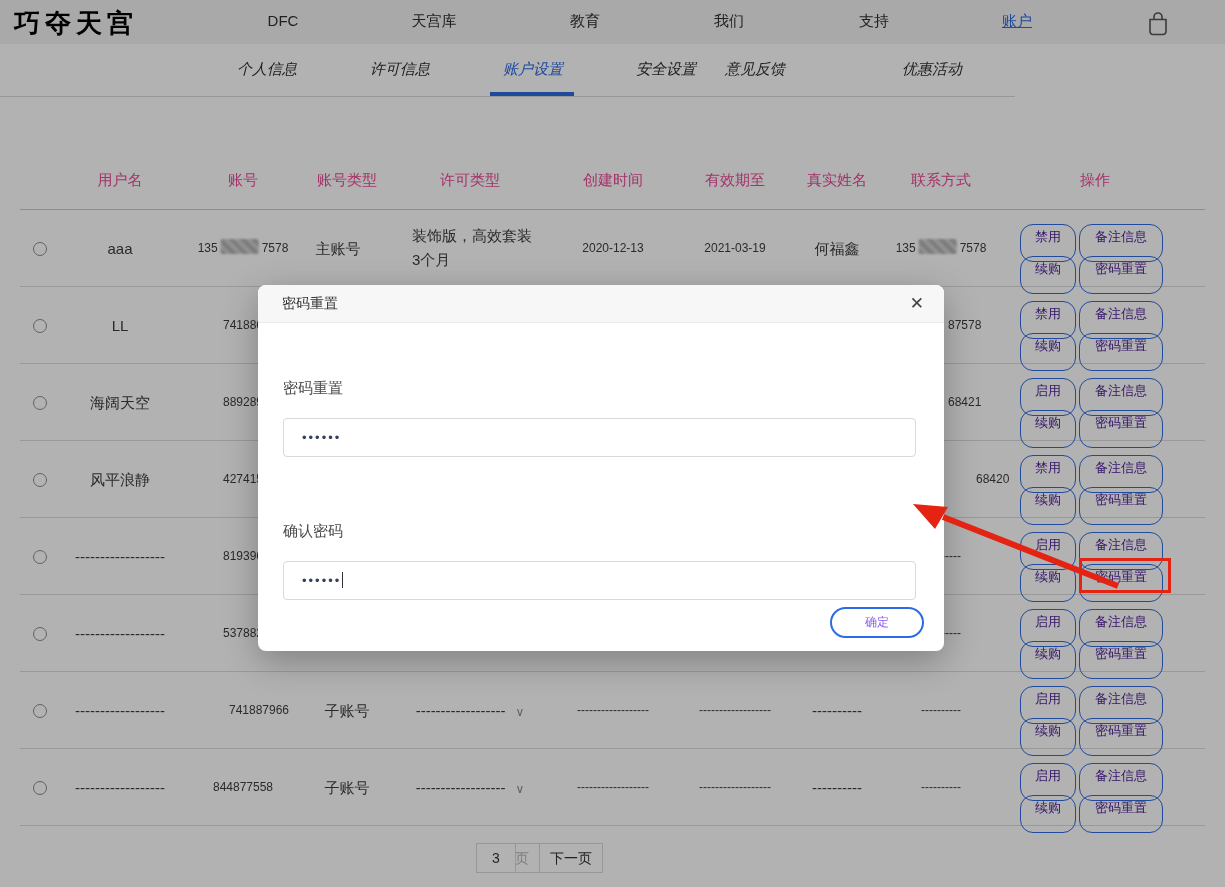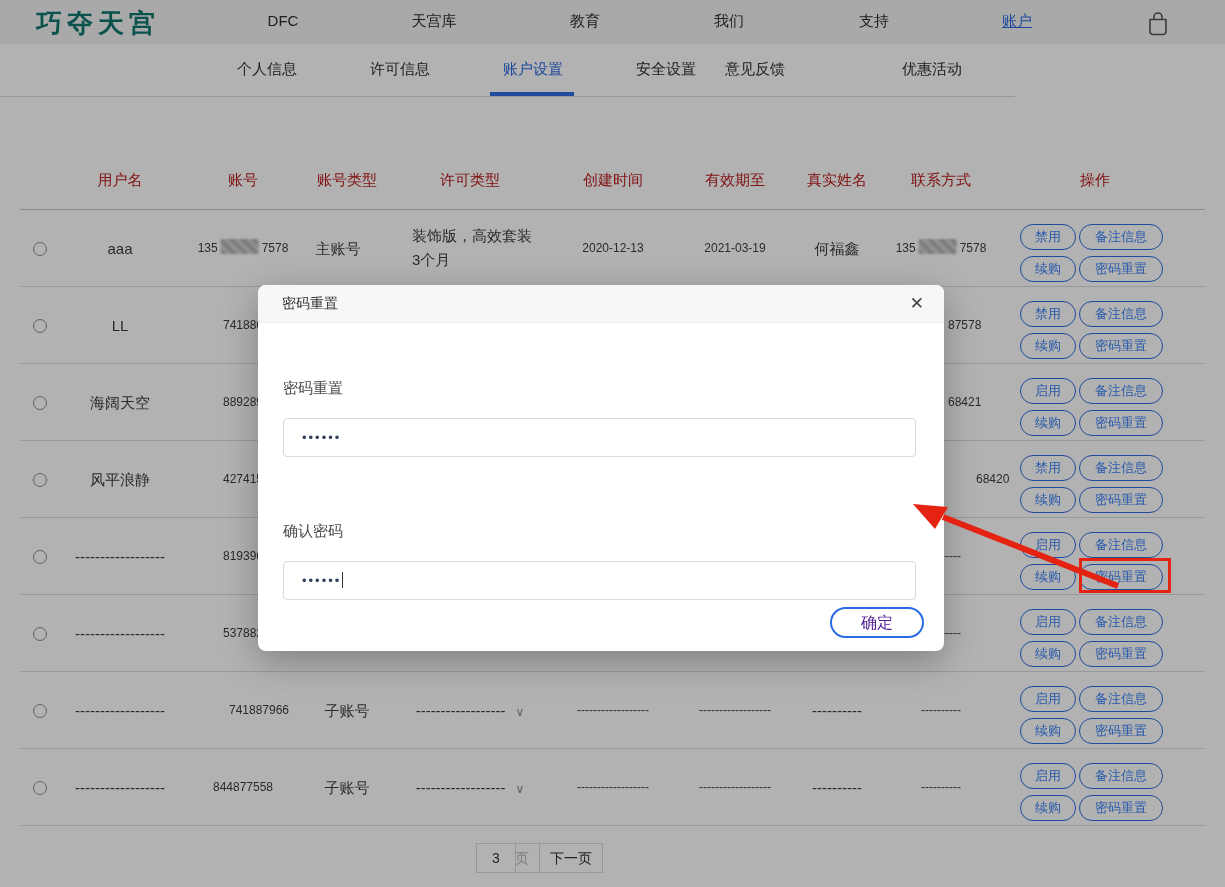--- a/index.html
+++ b/index.html
@@ -1,45 +1,45 @@
 <!DOCTYPE html>
 <html><head>
 <meta charset="utf-8">
 <style>
   html,body{margin:0;padding:0;width:1225px;height:887px;overflow:hidden;
     font-family:"Liberation Sans","DejaVu Sans",sans-serif;background:#fff;}
   .page{position:absolute;inset:0;background:#fff;}
 
   
   .topbar{position:absolute;left:0;top:0;width:1225px;height:44px;background:#f3f3f3;}
-  .logo{position:absolute;left:36px;top:6px;font-size:26px;font-weight:700;color:#0f766e;letter-spacing:5px;font-family:Liberation Serif, serif;}
+  .logo{position:absolute;left:14px;top:6px;font-size:26px;font-weight:700;color:#000000;letter-spacing:5px;font-family:Liberation Serif, serif;}
   .topnav-item{position:absolute;top:12px;transform:translateX(-50%);font-size:15px;color:#2f2f2f;cursor:pointer;white-space:nowrap;}
   .topnav-item.active{color:#2e6be0;text-decoration:underline;}
   .cart{position:absolute;left:1143px;top:8px;width:30px;height:30px;}
 
   
-  .subnav{position:absolute;left:0;top:44px;width:1015px;height:53px;background:#ffffff;border-bottom:1px solid #d8d8d8;box-sizing:border-box;}
+  .subnav{position:absolute;left:0;top:44px;width:1015px;height:53px;background:#ffffff;border-bottom:1px solid #d8d8d8;box-sizing:border-box;font-style:italic;}
   .subnav-tab{position:absolute;top:16px;transform:translateX(-50%);font-size:15px;color:#2f2f2f;cursor:pointer;white-space:nowrap;}
   .subnav-tab.active{color:#2e6be0;}
   .subnav-underline{position:absolute;left:490px;bottom:0;width:84px;height:4px;background:#2e6be0;}
 
   
   .thead{position:absolute;left:20px;top:150px;width:1185px;height:60px;border-bottom:1px solid #c9c9c9;box-sizing:border-box;}
-  .th{position:absolute;top:0;height:60px;line-height:60px;transform:translateX(-50%);font-size:15px;color:#b91c1c;white-space:nowrap;}
+  .th{position:absolute;top:0;height:60px;line-height:60px;transform:translateX(-50%);font-size:15px;color:#ec4899;white-space:nowrap;}
   .trow{position:absolute;left:20px;width:1185px;height:77px;border-bottom:1px solid #dcdcdc;box-sizing:border-box;}
   .cell{position:absolute;top:0;height:77px;line-height:77px;transform:translateX(-50%);font-size:15px;color:#3d3d3d;white-space:nowrap;}
   .cell.num{font-size:12px;}
   .cell-left{transform:none;}
   .license-block{position:absolute;left:392px;top:14px;width:160px;font-size:15px;color:#3d3d3d;line-height:24px;text-align:left;transform:none;height:auto;}
   .radio{position:absolute;left:13px;top:32px;width:12px;height:12px;border:1.5px solid #8d8d8d;border-radius:50%;background:transparent;cursor:pointer;}
   .chevron{color:#8d8d8d;font-size:12px;margin-left:10px;}
   .blurchip{display:inline-block;width:38px;height:15px;margin:0 3px;vertical-align:-2px;border-radius:2px;
     background:repeating-linear-gradient(45deg,#b2b2b2 0 4px,#d0d0d0 4px 8px);filter:blur(1px);}
-  .pillbtn{position:absolute;box-sizing:border-box;height:26px;border:1.5px solid #2e6be0;border-radius:13px;
-    color:#3b82f6;font-size:13px;line-height:23px;text-align:center;background:transparent;cursor:pointer;white-space:nowrap;}
+  .pillbtn{position:absolute;box-sizing:border-box;height:38px;border:1.5px solid #2e6be0;border-radius:13px;
+    color:#4c1d95;font-size:13px;line-height:23px;text-align:center;background:transparent;cursor:pointer;white-space:nowrap;}
   .btn-c1{left:1000px;width:56px;}
   .btn-c2{left:1059px;width:84px;}
   .btn-top{top:14px;}
   .btn-bot{top:46px;}
 
   
   .pagination{position:absolute;left:477px;top:843px;height:30px;display:flex;}
   .pg{box-sizing:border-box;height:30px;line-height:28px;text-align:center;border:1px solid #d9d9d9;background:#fff;
     font-size:14px;color:#333;margin-left:-1px;cursor:pointer;}
   .pg.prev,.pg.next{width:64px;}
@@ -57,21 +57,21 @@
     border-radius:8px 8px 0 0;box-sizing:border-box;}
   .modal-title{position:absolute;left:24px;top:10px;font-size:14px;color:#333;}
   .modal-close{position:absolute;right:20px;top:8px;font-size:17px;color:#444;cursor:pointer;line-height:22px;}
   .modal-label{position:absolute;left:25px;font-size:15px;color:#4a4a4a;}
   .lbl1{top:94px;} .lbl2{top:237px;}
   .modal-input{position:absolute;left:25px;width:633px;height:39px;box-sizing:border-box;border:1px solid #d9d9d9;border-radius:4px;
     background:#fff;padding:0 18px;font-size:13px;color:#33415c;letter-spacing:2px;line-height:37px;cursor:text;}
   .inp1{top:133px;} .inp2{top:276px;}
   .caret{display:inline-block;width:1px;height:16px;background:#333;vertical-align:-3px;margin-left:1px;}
   .ok-btn{position:absolute;left:572px;top:322px;width:94px;height:31px;box-sizing:border-box;border:2px solid #2a6ce5;border-radius:16px;
-    background:#fff;color:#4c1d95;font-size:16px;line-height:27px;text-align:center;cursor:pointer;}
+    background:#fff;color:#8b5cf6;font-size:12px;line-height:27px;text-align:center;cursor:pointer;}
 
   
   .anno{position:absolute;inset:0;z-index:70;pointer-events:none;}
   .anno-rect{position:absolute;left:1079px;top:558px;width:92px;height:35px;border:3px solid #e42313;box-sizing:border-box;}
 </style>
 </head>
 <body>
 
 <div class="page">
 

